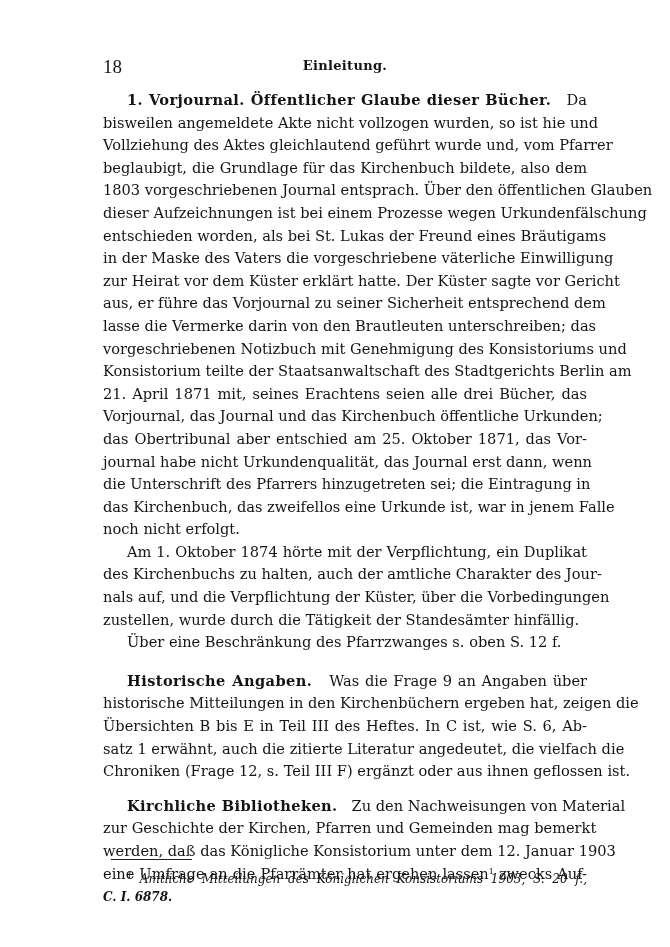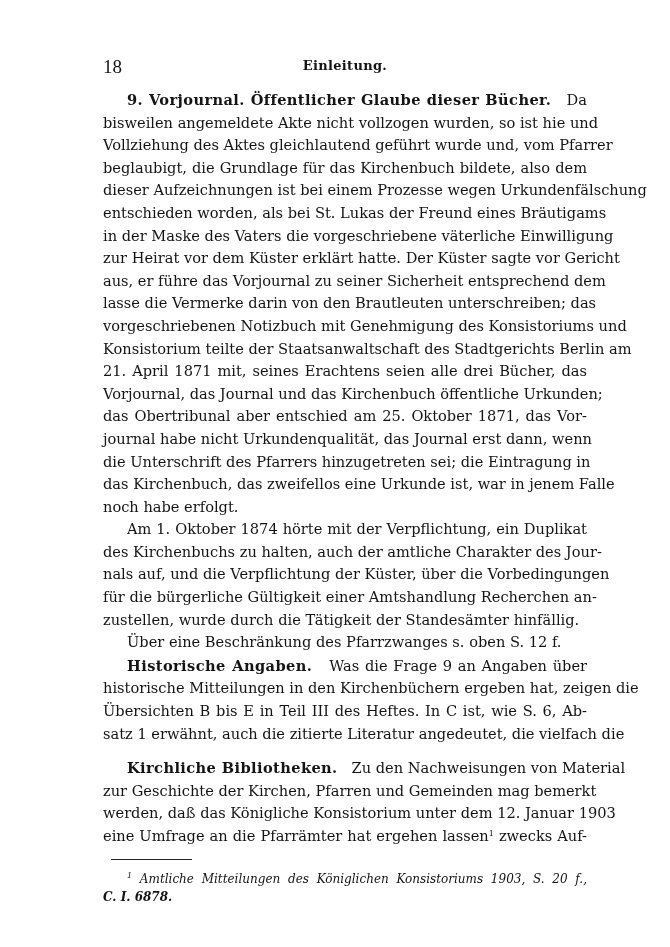--- a/index.html
+++ b/index.html
@@ -51,58 +51,59 @@
 <div class="page">
 
   <div class="running-head">
     <span class="page-number">18</span>
     <div class="head-title">Einleitung.</div>
   </div>
 
   <div class="body-text">
 
     <div>
-      <span class="line indent"><span class="heading">9. Vorjournal. Öffentlicher Glaube dieser Bücher.</span>&nbsp;&nbsp; <span>Da</span></span>
+      <span class="line indent"><span class="heading">1. Vorjournal. Öffentlicher Glaube dieser Bücher.</span>&nbsp;&nbsp; <span>Da</span></span>
       <span class="line">bisweilen angemeldete Akte nicht vollzogen wurden, so ist hie und</span>
       <span class="line">Vollziehung des Aktes gleichlautend geführt wurde und, vom Pfarrer</span>
       <span class="line">beglaubigt, die Grundlage für das Kirchenbuch bildete, also dem</span>
+      <span class="line">1803 vorgeschriebenen Journal entsprach. Über den öffentlichen Glauben</span>
       <span class="line">dieser Aufzeichnungen ist bei einem Prozesse wegen Urkundenfälschung</span>
       <span class="line">entschieden worden, als bei St. Lukas der Freund eines Bräutigams</span>
       <span class="line">in der Maske des Vaters die vorgeschriebene väterliche Einwilligung</span>
       <span class="line">zur Heirat vor dem Küster erklärt hatte. Der Küster sagte vor Gericht</span>
       <span class="line">aus, er führe das Vorjournal zu seiner Sicherheit entsprechend dem</span>
       <span class="line">lasse die Vermerke darin von den Brautleuten unterschreiben; das</span>
       <span class="line">vorgeschriebenen Notizbuch mit Genehmigung des Konsistoriums und</span>
       <span class="line">Konsistorium teilte der Staatsanwaltschaft des Stadtgerichts Berlin am</span>
       <span class="line">21. April 1871 mit, seines Erachtens seien alle drei Bücher, das</span>
       <span class="line">Vorjournal, das Journal und das Kirchenbuch öffentliche Urkunden;</span>
       <span class="line">das Obertribunal aber entschied am 25. Oktober 1871, das Vor-</span>
       <span class="line">journal habe nicht Urkundenqualität, das Journal erst dann, wenn</span>
       <span class="line">die Unterschrift des Pfarrers hinzugetreten sei; die Eintragung in</span>
       <span class="line">das Kirchenbuch, das zweifellos eine Urkunde ist, war in jenem Falle</span>
-      <span class="line last">noch habe erfolgt.</span>
+      <span class="line last">noch nicht erfolgt.</span>
     </div>
 
     <div>
       <span class="line indent">Am 1. Oktober 1874 hörte mit der Verpflichtung, ein Duplikat</span>
       <span class="line">des Kirchenbuchs zu halten, auch der amtliche Charakter des Jour-</span>
       <span class="line">nals auf, und die Verpflichtung der Küster, über die Vorbedingungen</span>
-      <span class="line">für die bürgerliche Gültigkeit einer Amtshandlung Recherchen an-</span>
       <span class="line last">zustellen, wurde durch die Tätigkeit der Standesämter hinfällig.</span>
     </div>
 
     <div>
       <span class="line indent last">Über eine Beschränkung des Pfarrzwanges s. oben S. 12 f.</span>
     </div>
 
-    <div style="margin-top:1px;">
+    <div style="margin-top:16px;">
       <span class="line indent"><span class="heading">Historische Angaben.</span>&nbsp;&nbsp; <span>Was die Frage 9 an Angaben über</span></span>
       <span class="line">historische Mitteilungen in den Kirchenbüchern ergeben hat, zeigen die</span>
       <span class="line">Übersichten B bis E in Teil III des Heftes. In C ist, wie S. 6, Ab-</span>
       <span class="line">satz 1 erwähnt, auch die zitierte Literatur angedeutet, die vielfach die</span>
+      <span class="line last">Chroniken (Frage 12, s. Teil III F) ergänzt oder aus ihnen geflossen ist.</span>
     </div>
 
     <div style="margin-top:12px;">
       <span class="line indent"><span class="heading">Kirchliche Bibliotheken.</span>&nbsp;&nbsp; <span>Zu den Nachweisungen von Material</span></span>
       <span class="line">zur Geschichte der Kirchen, Pfarren und Gemeinden mag bemerkt</span>
       <span class="line">werden, daß das Königliche Konsistorium unter dem 12. Januar 1903</span>
       <span class="line"><span>eine Umfrage an die Pfarrämter hat ergehen lassen</span><sup>1</sup> <span>zwecks Auf-</span></span>
     </div>
   </div>
 

